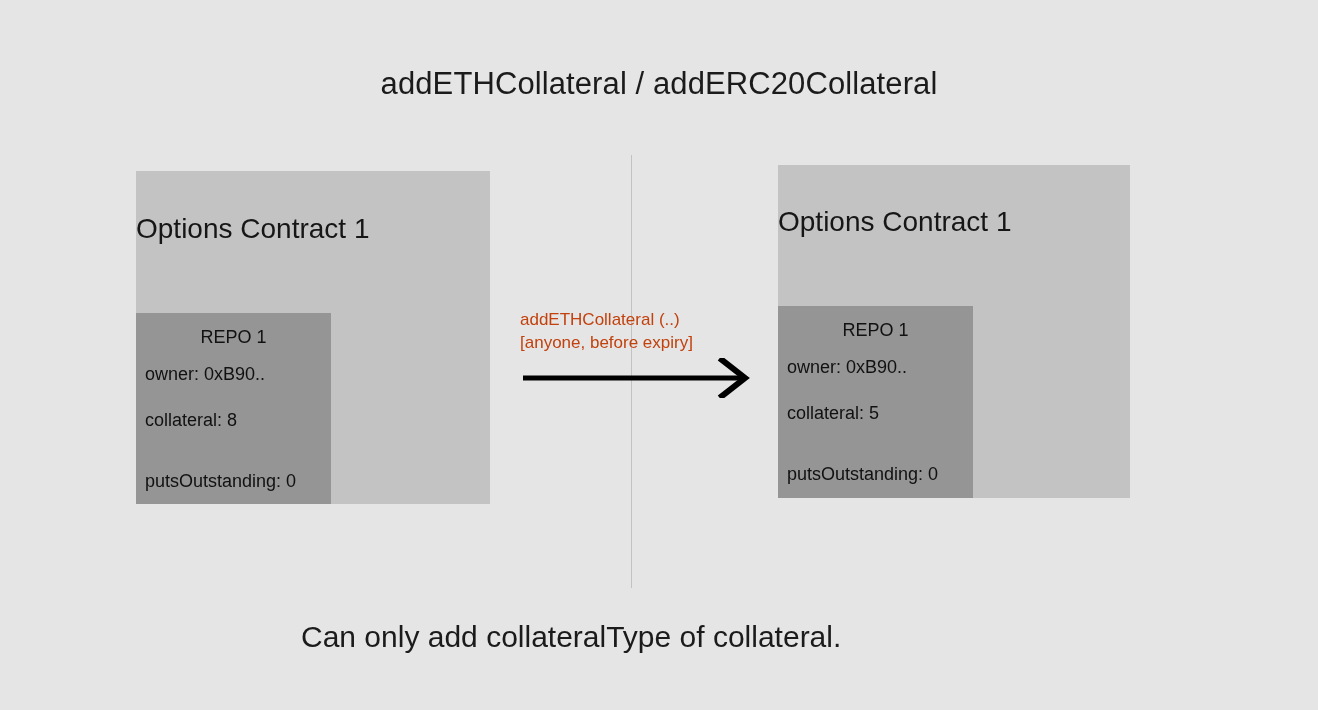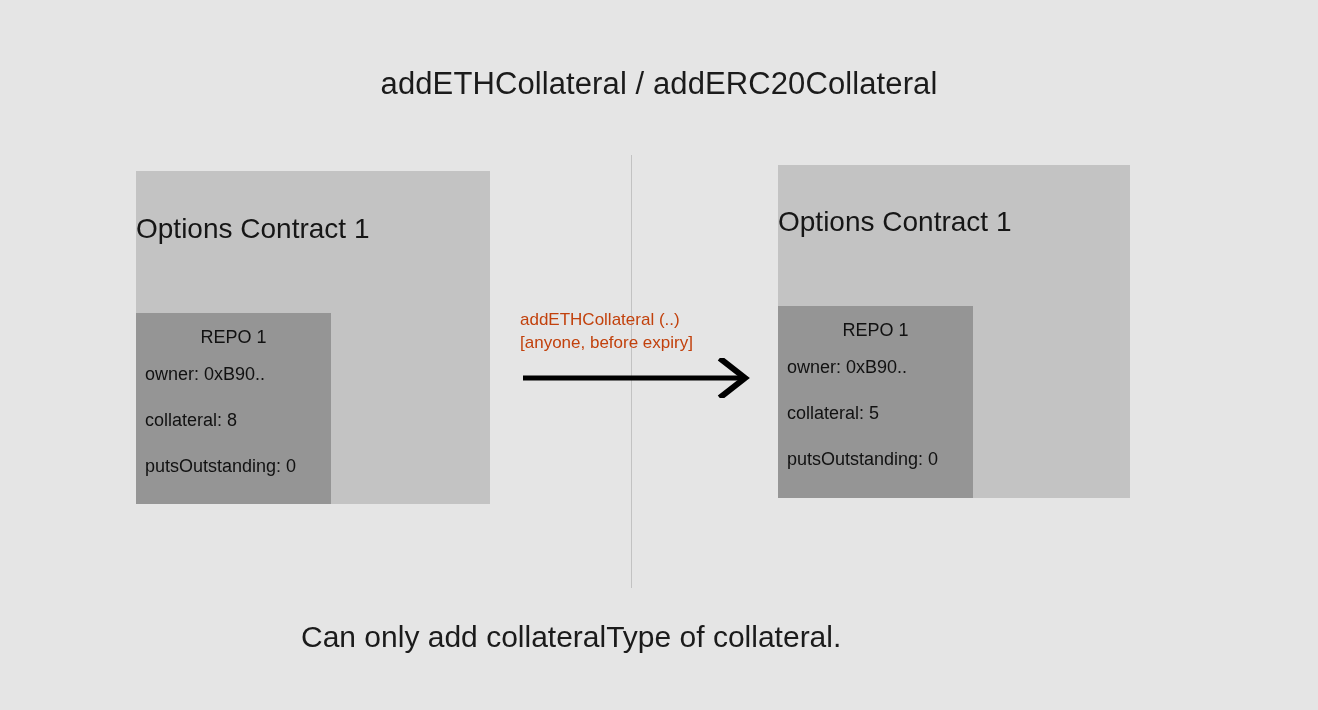--- a/index.html
+++ b/index.html
@@ -107,21 +107,21 @@
   .repo-field {
     position: absolute;
     left: 9px;
     font-size: 18px;
     font-weight: 400;
     color: #111;
     white-space: nowrap;
   }
   .repo-field.f0 { top: 51px; }
   .repo-field.f1 { top: 97px; }
-  .repo-field.f2 { top: 143px; }
+  .repo-field.f2 { top: 158px; }
 
   
   .arrow-group {
     position: absolute;
     left: 519px;
     top: 308px;
     width: 235px;
     height: 95px;
   }
   .arrow-label {

